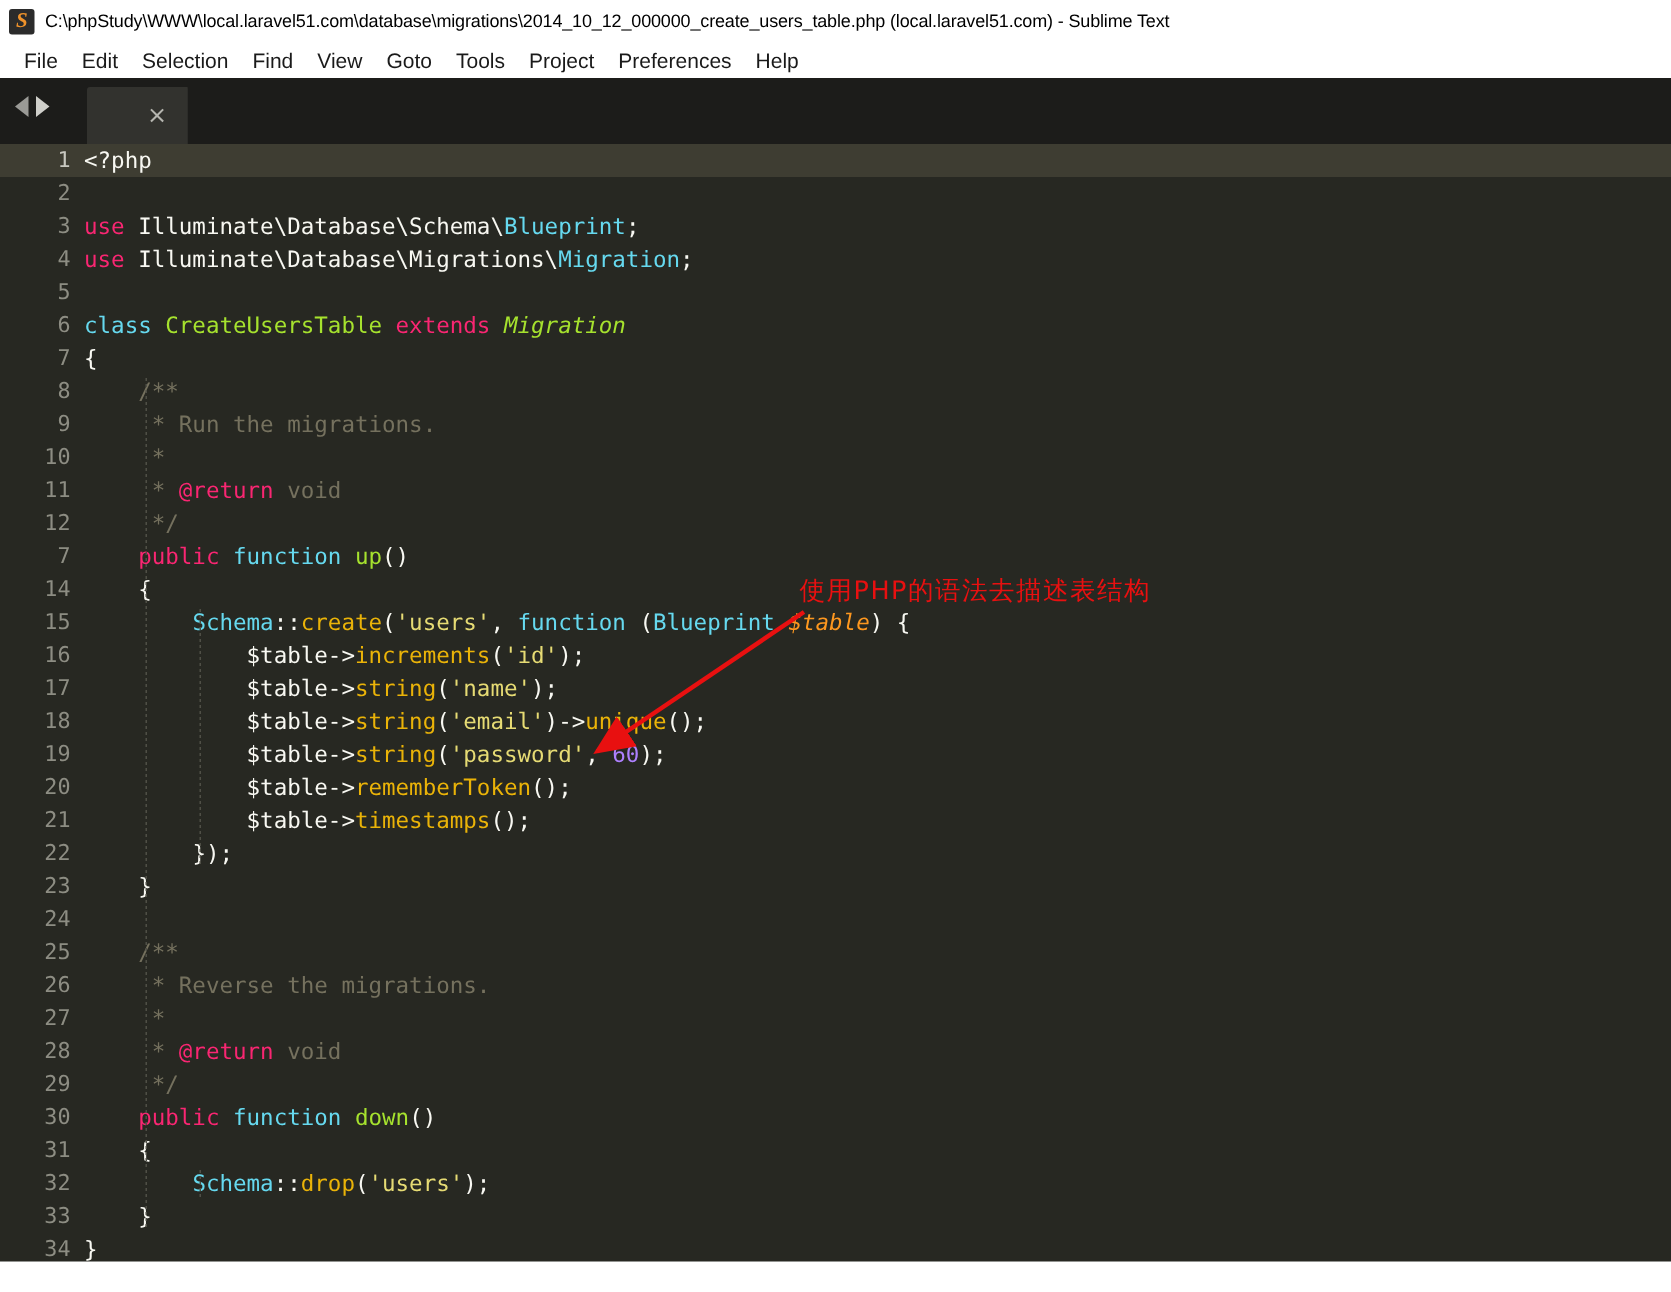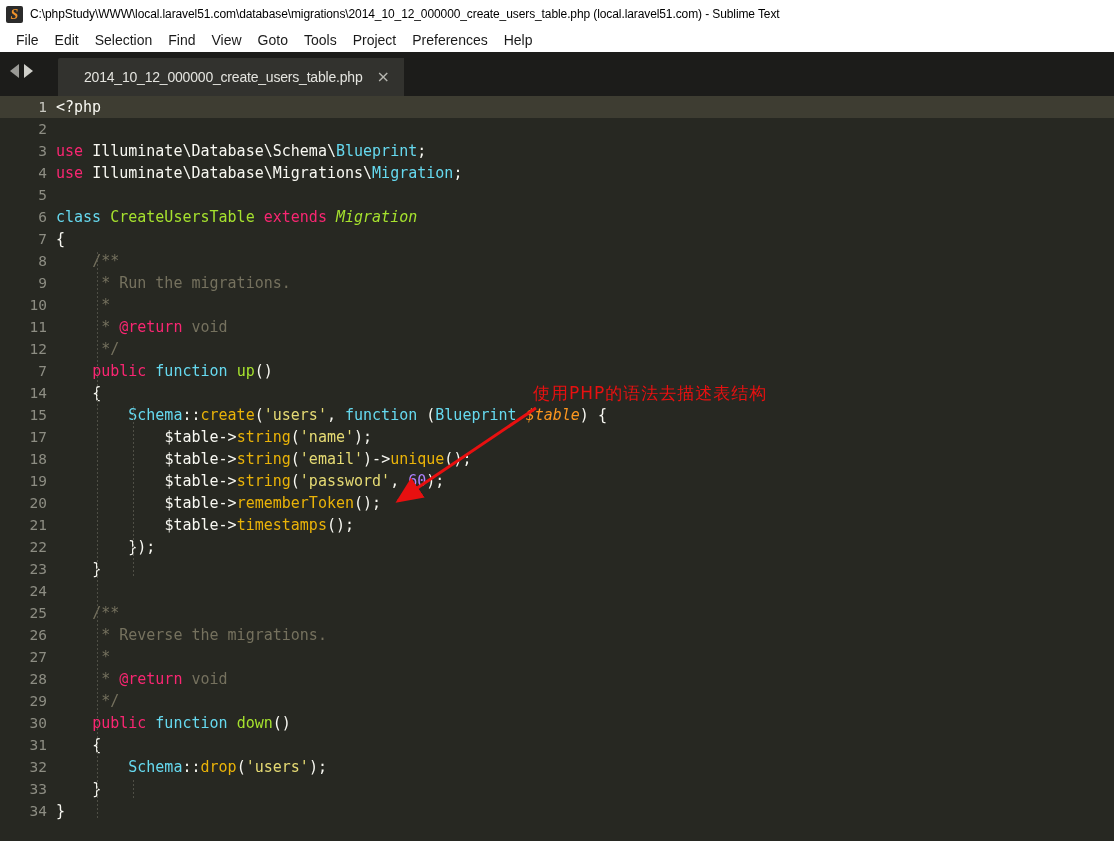--- a/index.html
+++ b/index.html
@@ -257,21 +257,20 @@
     <div class="menu-item">Preferences</div>
     <div class="menu-item">Help</div>
   </div>
 
 <div class="tabstrip">
   <div class="tab-nav">
     <div class="nav-arrow left"></div>
     <div class="nav-arrow right"></div>
   </div>
   <div class="tab">
-    <span class="tab-label">2014_10_12_000000_create_users_table.php</span>
     <span class="tab-close">×</span>
   </div>
 </div>
 
 <div class="editor">
   <div class="code-area" id="code-area">
       <div class="line current"><div class="ln">1</div><div class="code"><span class="t-plain">&lt;?php</span></div></div>
       <div class="line"><div class="ln">2</div><div class="code"></div></div>
       <div class="line"><div class="ln">3</div><div class="code"><span class="t-key">use</span> <span class="t-plain">Illuminate\Database\Schema\</span><span class="t-ital">Blueprint</span><span class="t-plain">;</span></div></div>
       <div class="line"><div class="ln">4</div><div class="code"><span class="t-key">use</span> <span class="t-plain">Illuminate\Database\Migrations\</span><span class="t-ital">Migration</span><span class="t-plain">;</span></div></div>
@@ -279,20 +278,21 @@
       <div class="line"><div class="ln">6</div><div class="code"><span class="t-ital">class</span> <span class="t-fn">CreateUsersTable</span> <span class="t-key">extends</span> <span class="t-type">Migration</span></div></div>
       <div class="line"><div class="ln">7</div><div class="code"><span class="t-plain">{</span></div></div>
       <div class="line"><div class="ln">8</div><div class="code">    <span class="t-cmt">/**</span></div></div>
       <div class="line"><div class="ln">9</div><div class="code">     <span class="t-cmt">* Run the migrations.</span></div></div>
       <div class="line"><div class="ln">10</div><div class="code">     <span class="t-cmt">*</span></div></div>
       <div class="line"><div class="ln">11</div><div class="code">     <span class="t-cmt">* </span><span class="t-doctag">@return</span><span class="t-cmt"> void</span></div></div>
       <div class="line"><div class="ln">12</div><div class="code">     <span class="t-cmt">*/</span></div></div>
       <div class="line"><div class="ln">7</div><div class="code">    <span class="t-key">public</span> <span class="t-ital">function</span> <span class="t-fn">up</span><span class="t-plain">()</span></div></div>
       <div class="line"><div class="ln">14</div><div class="code">    <span class="t-plain">{</span></div></div>
       <div class="line"><div class="ln">15</div><div class="code">        <span class="t-ital">Schema</span><span class="t-plain">:</span><span class="t-plain">:</span><span class="t-meth">create</span><span class="t-plain">(</span><span class="t-str">'users'</span><span class="t-plain">,</span><span class="t-plain"> </span><span class="t-ital">function</span><span class="t-plain"> </span><span class="t-plain">(</span><span class="t-ital">Blueprint</span><span class="t-plain"> </span><span class="t-var">$table</span><span class="t-plain">)</span><span class="t-plain"> </span><span class="t-plain">{</span></div></div>
+      <div class="line"><div class="ln">16</div><div class="code">            <span class="t-plain">$table</span><span class="t-plain">-</span><span class="t-plain">&gt;</span><span class="t-meth">increments</span><span class="t-plain">(</span><span class="t-str">'id'</span><span class="t-plain">)</span><span class="t-plain">;</span></div></div>
       <div class="line"><div class="ln">17</div><div class="code">            <span class="t-plain">$table</span><span class="t-plain">-</span><span class="t-plain">&gt;</span><span class="t-meth">string</span><span class="t-plain">(</span><span class="t-str">'name'</span><span class="t-plain">)</span><span class="t-plain">;</span></div></div>
       <div class="line"><div class="ln">18</div><div class="code">            <span class="t-plain">$table</span><span class="t-plain">-</span><span class="t-plain">&gt;</span><span class="t-meth">string</span><span class="t-plain">(</span><span class="t-str">'email'</span><span class="t-plain">)</span><span class="t-plain">-</span><span class="t-plain">&gt;</span><span class="t-meth">unique</span><span class="t-plain">(</span><span class="t-plain">)</span><span class="t-plain">;</span></div></div>
       <div class="line"><div class="ln">19</div><div class="code">            <span class="t-plain">$table</span><span class="t-plain">-</span><span class="t-plain">&gt;</span><span class="t-meth">string</span><span class="t-plain">(</span><span class="t-str">'password'</span><span class="t-plain">,</span><span class="t-plain"> </span><span class="t-num">60</span><span class="t-plain">)</span><span class="t-plain">;</span></div></div>
       <div class="line"><div class="ln">20</div><div class="code">            <span class="t-plain">$table</span><span class="t-plain">-</span><span class="t-plain">&gt;</span><span class="t-meth">rememberToken</span><span class="t-plain">(</span><span class="t-plain">)</span><span class="t-plain">;</span></div></div>
       <div class="line"><div class="ln">21</div><div class="code">            <span class="t-plain">$table</span><span class="t-plain">-</span><span class="t-plain">&gt;</span><span class="t-meth">timestamps</span><span class="t-plain">(</span><span class="t-plain">)</span><span class="t-plain">;</span></div></div>
       <div class="line"><div class="ln">22</div><div class="code">        <span class="t-plain">}</span><span class="t-plain">)</span><span class="t-plain">;</span></div></div>
       <div class="line"><div class="ln">23</div><div class="code">    <span class="t-plain">}</span></div></div>
       <div class="line"><div class="ln">24</div><div class="code"></div></div>
       <div class="line"><div class="ln">25</div><div class="code">    <span class="t-cmt">/**</span></div></div>
       <div class="line"><div class="ln">26</div><div class="code">     <span class="t-cmt">* Reverse the migrations.</span></div></div>

